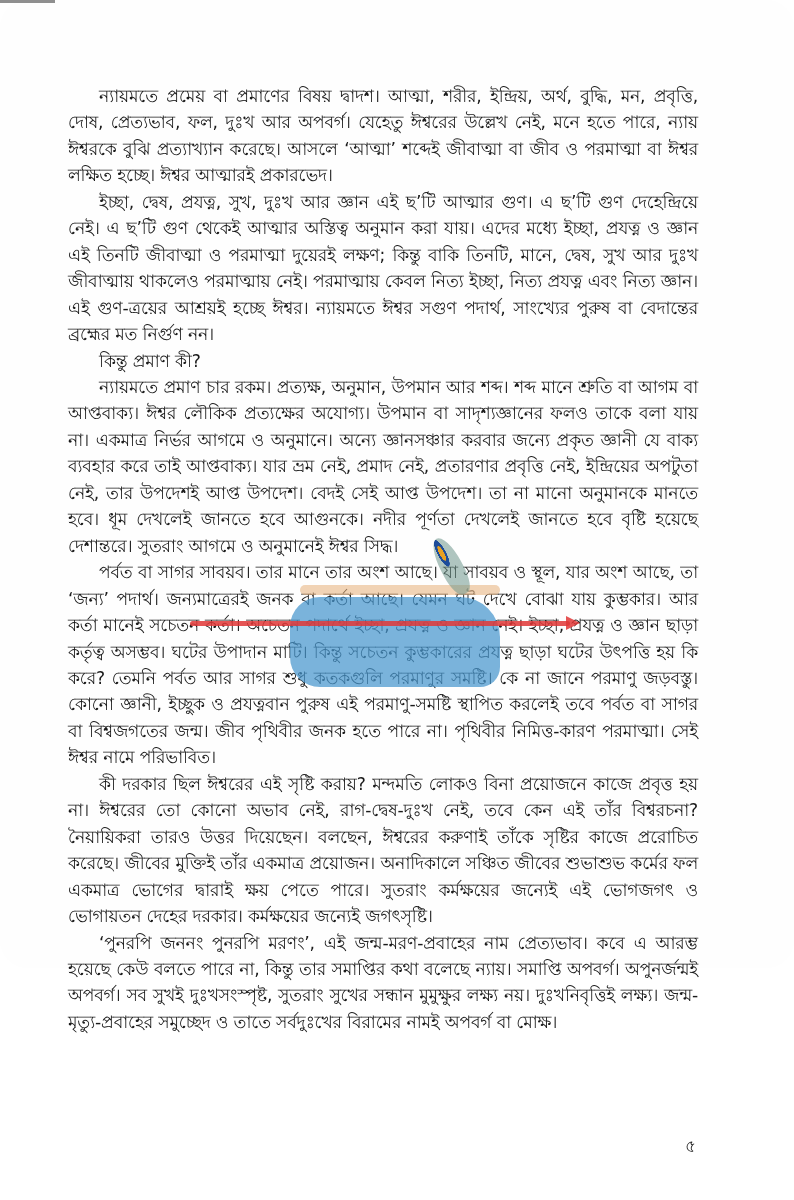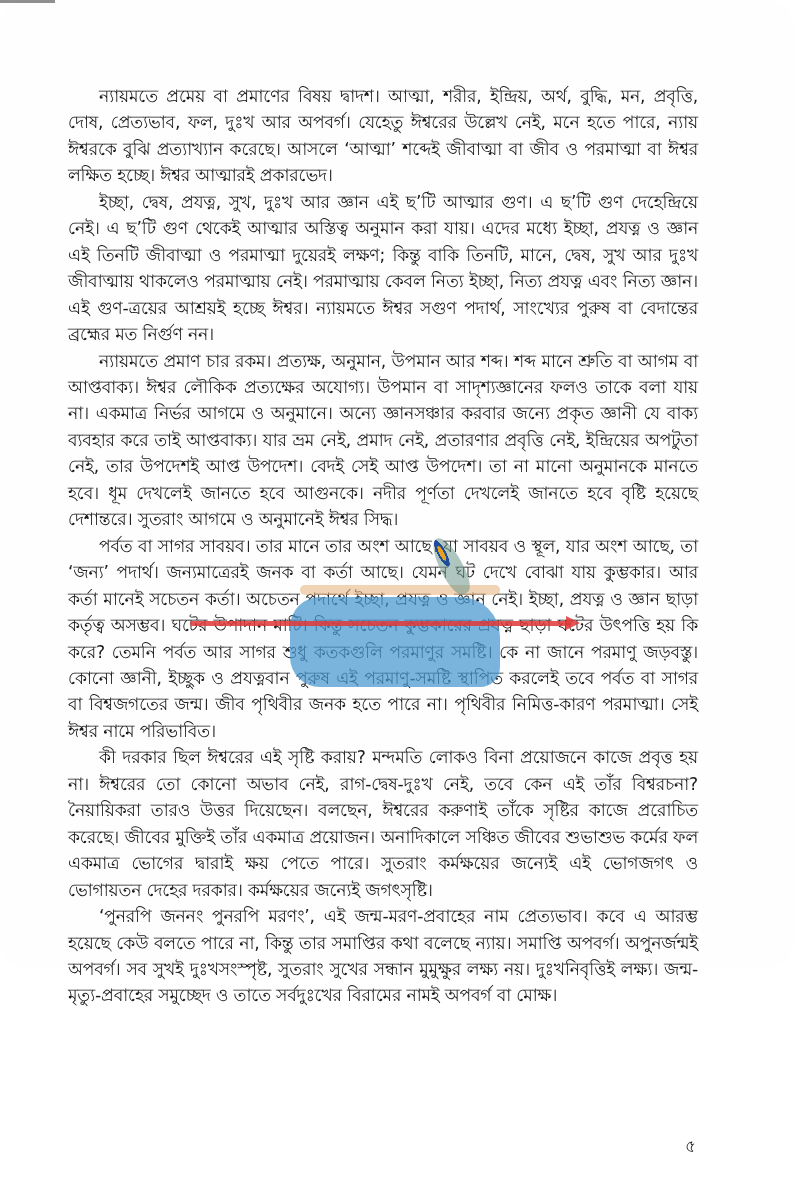--- a/index.html
+++ b/index.html
@@ -99,20 +99,21 @@
   </style>
 </head>
 <body>
 
 <div class="page">
   <div class="scan-corner"></div>
 
   <div class="text-block">
     <p class="para">ন্যায়মতে প্রমেয় বা প্রমাণের বিষয় দ্বাদশ। আত্মা, শরীর, ইন্দ্রিয়, অর্থ, বুদ্ধি, মন, প্রবৃত্তি, দোষ, প্রেত্যভাব, ফল, দুঃখ আর অপবর্গ। যেহেতু ঈশ্বরের উল্লেখ নেই, মনে হতে পারে, ন্যায় ঈশ্বরকে বুঝি প্রত্যাখ্যান করেছে। আসলে ‘আত্মা’ শব্দেই জীবাত্মা বা জীব ও পরমাত্মা বা ঈশ্বর লক্ষিত হচ্ছে। ঈশ্বর আত্মারই প্রকারভেদ।</p>
     <p class="para">ইচ্ছা, দ্বেষ, প্রযত্ন, সুখ, দুঃখ আর জ্ঞান এই ছ’টি আত্মার গুণ। এ ছ’টি গুণ দেহেন্দ্রিয়ে নেই। এ ছ’টি গুণ থেকেই আত্মার অস্তিত্ব অনুমান করা যায়। এদের মধ্যে ইচ্ছা, প্রযত্ন ও জ্ঞান এই তিনটি জীবাত্মা ও পরমাত্মা দুয়েরই লক্ষণ; কিন্তু বাকি তিনটি, মানে, দ্বেষ, সুখ আর দুঃখ জীবাত্মায় থাকলেও পরমাত্মায় নেই। পরমাত্মায় কেবল নিত্য ইচ্ছা, নিত্য প্রযত্ন এবং নিত্য জ্ঞান। এই গুণ-ত্রয়ের আশ্রয়ই হচ্ছে ঈশ্বর। ন্যায়মতে ঈশ্বর সগুণ পদার্থ, সাংখ্যের পুরুষ বা বেদান্তের ব্রহ্মের মত নির্গুণ নন।</p>
+    <p class="para">কিন্তু প্রমাণ কী?</p>
     <p class="para">ন্যায়মতে প্রমাণ চার রকম। প্রত্যক্ষ, অনুমান, উপমান আর শব্দ। শব্দ মানে শ্রুতি বা আগম বা আপ্তবাক্য। ঈশ্বর লৌকিক প্রত্যক্ষের অযোগ্য। উপমান বা সাদৃশ্যজ্ঞানের ফলও তাকে বলা যায় না। একমাত্র নির্ভর আগমে ও অনুমানে। অন্যে জ্ঞানসঞ্চার করবার জন্যে প্রকৃত জ্ঞানী যে বাক্য ব্যবহার করে তাই আপ্তবাক্য। যার ভ্রম নেই, প্রমাদ নেই, প্রতারণার প্রবৃত্তি নেই, ইন্দ্রিয়ের অপটুতা নেই, তার উপদেশই আপ্ত উপদেশ। বেদই সেই আপ্ত উপদেশ। তা না মানো অনুমানকে মানতে হবে। ধূম দেখলেই জানতে হবে আগুনকে। নদীর পূর্ণতা দেখলেই জানতে হবে বৃষ্টি হয়েছে দেশান্তরে। সুতরাং আগমে ও অনুমানেই ঈশ্বর সিদ্ধ।</p>
     <p class="para">পর্বত বা সাগর সাবয়ব। তার মানে তার অংশ আছে। যা সাবয়ব ও স্থূল, যার অংশ আছে, তা ‘জন্য’ পদার্থ। জন্যমাত্রেরই জনক বা কর্তা আছে। যেমন ঘট দেখে বোঝা যায় কুম্ভকার। আর কর্তা মানেই সচেতন কর্তা। অচেতন পদার্থে ইচ্ছা, প্রযত্ন ও জ্ঞান নেই। ইচ্ছা, প্রযত্ন ও জ্ঞান ছাড়া কর্তৃত্ব অসম্ভব। ঘটের উপাদান মাটি। কিন্তু সচেতন কুম্ভকারের প্রযত্ন ছাড়া ঘটের উৎপত্তি হয় কি করে? তেমনি পর্বত আর সাগর শুধু কতকগুলি পরমাণুর সমষ্টি। কে না জানে পরমাণু জড়বস্তু। কোনো জ্ঞানী, ইচ্ছুক ও প্রযত্নবান পুরুষ এই পরমাণু-সমষ্টি স্থাপিত করলেই তবে পর্বত বা সাগর বা বিশ্বজগতের জন্ম। জীব পৃথিবীর জনক হতে পারে না। পৃথিবীর নিমিত্ত-কারণ পরমাত্মা। সেই ঈশ্বর নামে পরিভাবিত।</p>
     <p class="para">কী দরকার ছিল ঈশ্বরের এই সৃষ্টি করায়? মন্দমতি লোকও বিনা প্রয়োজনে কাজে প্রবৃত্ত হয় না। ঈশ্বরের তো কোনো অভাব নেই, রাগ-দ্বেষ-দুঃখ নেই, তবে কেন এই তাঁর বিশ্বরচনা? নৈয়ায়িকরা তারও উত্তর দিয়েছেন। বলছেন, ঈশ্বরের করুণাই তাঁকে সৃষ্টির কাজে প্ররোচিত করেছে। জীবের মুক্তিই তাঁর একমাত্র প্রয়োজন। অনাদিকালে সঞ্চিত জীবের শুভাশুভ কর্মের ফল একমাত্র ভোগের দ্বারাই ক্ষয় পেতে পারে। সুতরাং কর্মক্ষয়ের জন্যেই এই ভোগজগৎ ও ভোগায়তন দেহের দরকার। কর্মক্ষয়ের জন্যেই জগৎসৃষ্টি।</p>
     <p class="para">‘পুনরপি জননং পুনরপি মরণং’, এই জন্ম-মরণ-প্রবাহের নাম প্রেত্যভাব। কবে এ আরম্ভ হয়েছে কেউ বলতে পারে না, কিন্তু তার সমাপ্তির কথা বলেছে ন্যায়। সমাপ্তি অপবর্গ। অপুনর্জন্মই অপবর্গ। সব সুখই দুঃখসংস্পৃষ্ট, সুতরাং সুখের সন্ধান মুমুক্ষুর লক্ষ্য নয়। দুঃখনিবৃত্তিই লক্ষ্য। জন্ম-মৃত্যু-প্রবাহের সমুচ্ছেদ ও তাতে সর্বদুঃখের বিরামের নামই অপবর্গ বা মোক্ষ।</p>
   </div>
 
   <div class="page-number">৫</div>
 
   <div class="watermark">
     <div class="wm-flute-top"></div>

